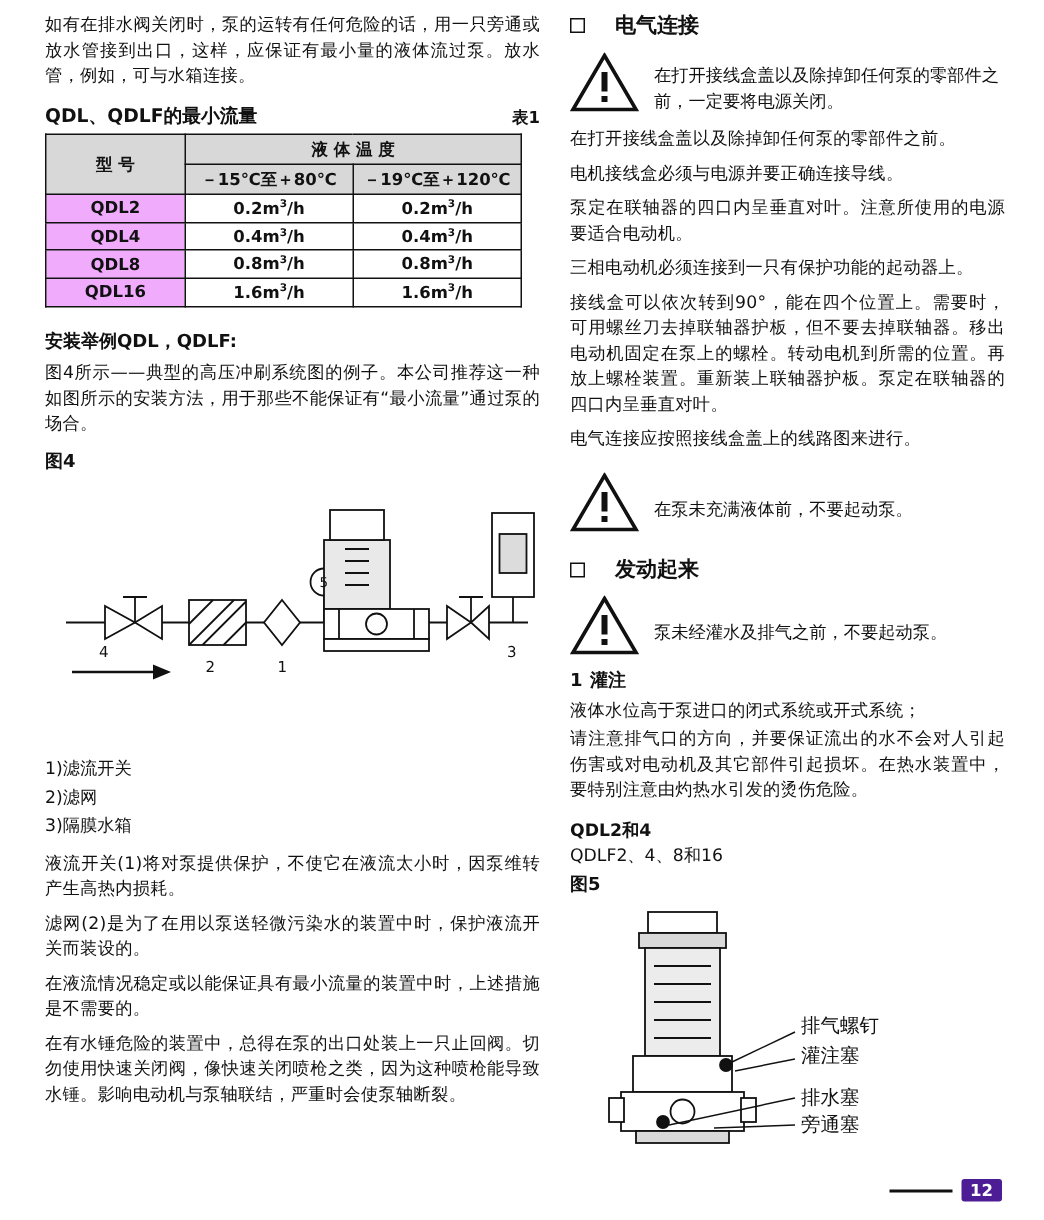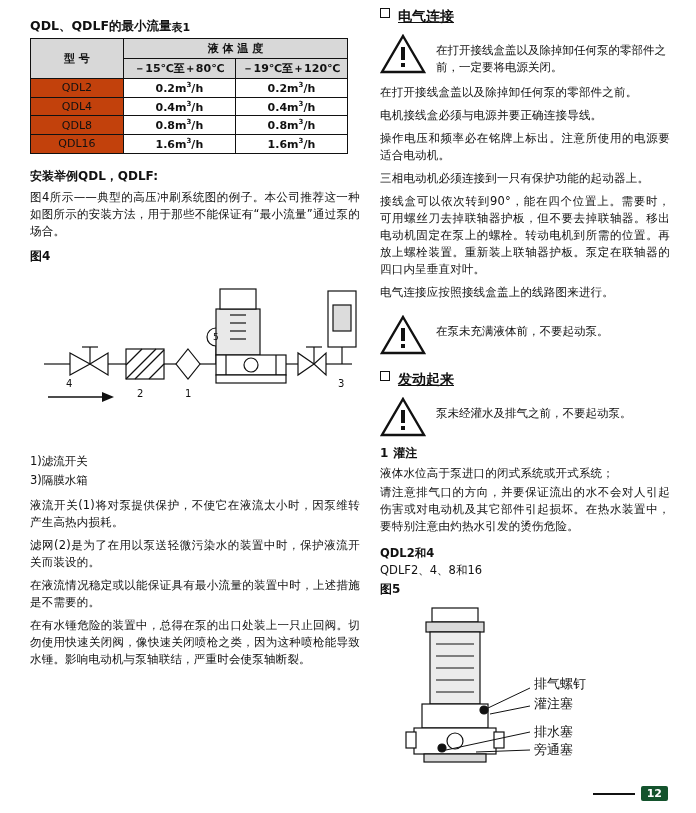--- a/index.html
+++ b/index.html
@@ -16,80 +16,81 @@
   .col-right{position:absolute;left:380px;top:8px;width:290px;}
 
   p.body{
     font-size:11.5px;line-height:17px;margin:0 0 6px 0;
     text-align:justify;letter-spacing:0.2px;
   }
   p.tight{margin:0 0 2px 0;}
 
   
   .sec-head{
-    display:flex;align-items:flex-start;gap:8px;
-    font-size:14px;font-weight:bold;margin:0 0 8px 0;text-decoration:underline;
+    display:flex;align-items:center;gap:20px;
+    font-size:14px;font-weight:bold;margin:0 0 8px 0;
   }
   .sec-head .sq{
     width:8px;height:8px;border:1px solid #111;display:inline-block;
   }
 
   
   .tbl-caption{
-    display:flex;justify-content:flex-start;align-items:flex-end;
+    display:flex;justify-content:space-between;align-items:flex-end;
     font-size:12.5px;font-weight:bold;margin:10px 0 3px 0;
   }
   .tbl-caption .no{font-size:11px;font-weight:bold;}
   table.minflow{
     border-collapse:collapse;width:318px;
     font-size:11px;
   }
   table.minflow th,table.minflow td{
     border:1px solid #111;text-align:center;padding:2px 0;
   }
   table.minflow th{background:#d8d8d8;font-weight:bold;}
-  table.minflow td.model{background:#c2410c;font-weight:normal;width:86px;}
+  table.minflow td.model{background:#f0abfc;font-weight:bold;width:86px;}
   table.minflow td.val{width:104px;font-weight:bold;}
   sup{font-size:7px;vertical-align:super;}
 
   
   .fig-label{font-size:12px;font-weight:bold;margin:8px 0 4px 0;}
 
   
-  .warn-row{display:flex;align-items:flex-start;gap:10px;margin:6px 0 8px 0;}
+  .warn-row{display:flex;align-items:center;gap:10px;margin:6px 0 8px 0;}
   .tri{position:relative;width:46px;height:40px;flex:0 0 46px;}
   .tri svg{display:block;}
   .warn-text{font-size:11.5px;line-height:17px;padding-top:8px;}
 
   
   .pagenum{
     position:absolute;right:28px;bottom:12px;
     display:flex;align-items:center;gap:6px;
   }
   .pagenum .rule{width:42px;height:2px;background:#111;}
   .pagenum .badge{
-    background:#14532d;color:#fff;font-size:11px;font-weight:bold;
+    background:#4c1d95;color:#fff;font-size:11px;font-weight:bold;
     padding:1px 6px;border-radius:2px;
   }
 
   .num-list{font-size:11.5px;line-height:18px;margin:2px 0 8px 0;}
   .num-list div{margin-bottom:1px;}
 
   .sub-head{font-size:12px;font-weight:bold;margin:4px 0 3px 0;}
   .sub-head .n{margin-right:5px;}
 
   .mono-line{font-size:11.5px;line-height:17px;margin:0;}
 </style>
 </head>
 <body>
 
 <div class="page">
 
   <div class="col-left">
 
+    <p class="body">如有在排水阀关闭时，泵的运转有任何危险的话，用一只旁通或放水管接到出口，这样，应保证有最小量的液体流过泵。放水管，例如，可与水箱连接。</p>
 
     <div class="tbl-caption">
       <span>QDL、QDLF的最小流量</span>
       <span class="no">表1</span>
     </div>
 
     <table class="minflow">
       <tbody>
           <tr>
         <th rowspan="2">型 号</th>
@@ -183,20 +184,21 @@
           <text x="155" y="128">1</text>
           <text x="36" y="118">4</text>
           <text x="308" y="118">3</text>
           <text x="183" y="71" font-size="9">5</text>
         </g>
       </svg>
     </div>
 
     <div class="num-list">
       <div>1)滤流开关</div>
+      <div>2)滤网</div>
       <div>3)隔膜水箱</div>
     </div>
 
     <p class="body">液流开关(1)将对泵提供保护，不使它在液流太小时，因泵维转产生高热内损耗。</p>
     <p class="body">滤网(2)是为了在用以泵送轻微污染水的装置中时，保护液流开关而装设的。</p>
     <p class="body">在液流情况稳定或以能保证具有最小流量的装置中时，上述措施是不需要的。</p>
     <p class="body">在有水锤危险的装置中，总得在泵的出口处装上一只止回阀。切勿使用快速关闭阀，像快速关闭喷枪之类，因为这种喷枪能导致水锤。影响电动机与泵轴联结，严重时会使泵轴断裂。</p>
   </div>
 
   <div class="col-right">
@@ -212,21 +214,21 @@
           <polygon points="23,2 44,38 2,38" fill="#fff" stroke="#111" stroke-width="2.4"></polygon>
           <rect x="21" y="13" width="4" height="13" fill="#111"></rect>
           <rect x="21" y="29" width="4" height="4" fill="#111"></rect>
         </svg>
       </div>
       <div class="warn-text">在打开接线盒盖以及除掉卸任何泵的零部件之前，一定要将电源关闭。</div>
     </div>
 
     <p class="body">在打开接线盒盖以及除掉卸任何泵的零部件之前。</p>
     <p class="body">电机接线盒必须与电源并要正确连接导线。</p>
-    <p class="body">操作电压和频率必在铭牌上标出。注意所使用的电源要适合电动机。</p>
+    <p class="body">泵定在联轴器的四口内呈垂直对叶。注意所使用的电源要适合电动机。</p>
     <p class="body">三相电动机必须连接到一只有保护功能的起动器上。</p>
     <p class="body">接线盒可以依次转到90°，能在四个位置上。需要时，可用螺丝刀去掉联轴器护板，但不要去掉联轴器。移出电动机固定在泵上的螺栓。转动电机到所需的位置。再放上螺栓装置。重新装上联轴器护板。泵定在联轴器的四口内呈垂直对叶。</p>
     <p class="body">电气连接应按照接线盒盖上的线路图来进行。</p>
 
     <div class="warn-row" style="margin-top:14px;">
       <div class="tri">
         <svg width="46" height="40" viewBox="0 0 46 40">
           <polygon points="23,2 44,38 2,38" fill="#fff" stroke="#111" stroke-width="2.4"></polygon>
           <rect x="21" y="13" width="4" height="13" fill="#111"></rect>
           <rect x="21" y="29" width="4" height="4" fill="#111"></rect>

